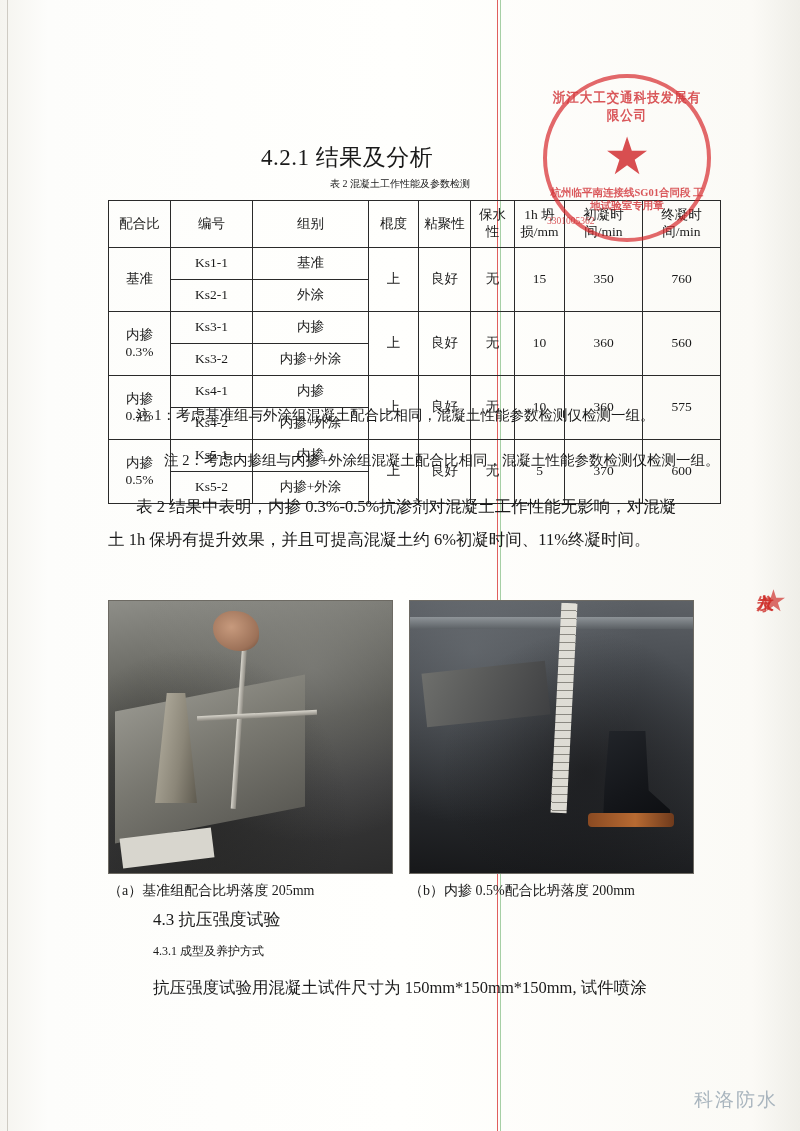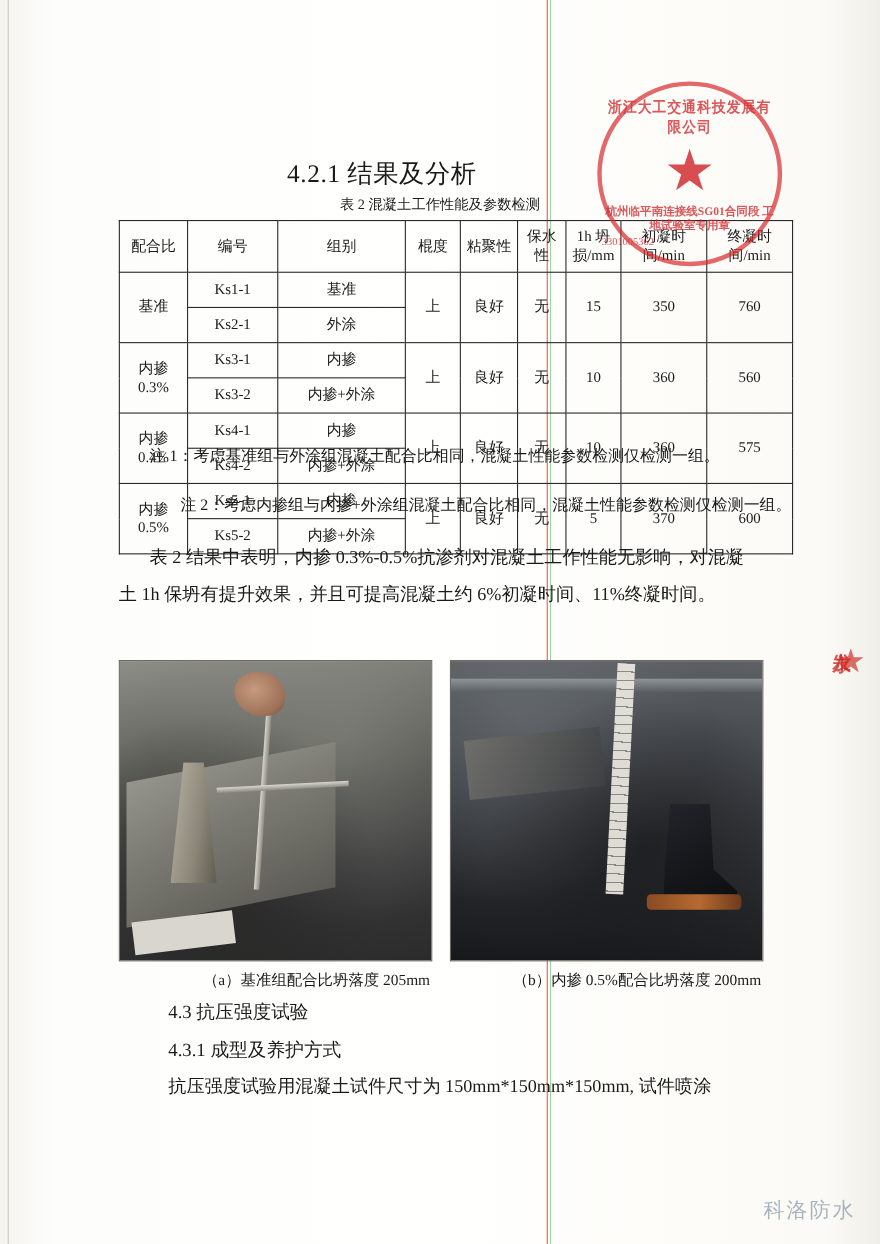--- a/index.html
+++ b/index.html
@@ -55,21 +55,21 @@
     font-size: 23px;
     letter-spacing: 0.5px;
   }
 
   .table-caption {
     position: absolute;
     left: 0;
     top: 177px;
     width: 584px;
     text-align: center;
-    font-size: 13px;
+    font-size: 10px;
   }
 
   table.data {
     position: absolute;
     left: 0;
     top: 200px;
     border-collapse: collapse;
     width: 584px;
     font-size: 13.5px;
     table-layout: fixed;
@@ -246,37 +246,37 @@
     position: absolute;
     left: 14px;
     top: 66px;
     width: 124px;
     height: 54px;
     background: linear-gradient(120deg, #6e6f6c, #3f4042);
     transform: rotate(-6deg);
   }
 
   .fig-caption {
-    text-align: right;
+    text-align: left;
     font-size: 14px;
     margin-top: 8px;
     white-space: nowrap;
   }
 
   .heading-43 {
     position: absolute;
     left: 45px;
     top: 908px;
     font-size: 17px;
   }
   .heading-431 {
     position: absolute;
     left: 45px;
     top: 943px;
-    font-size: 17px;
+    font-size: 12px;
   }
   .para-431 {
     position: absolute;
     left: 45px;
     top: 977px;
     font-size: 16.5px;
     white-space: nowrap;
   }
 
   

